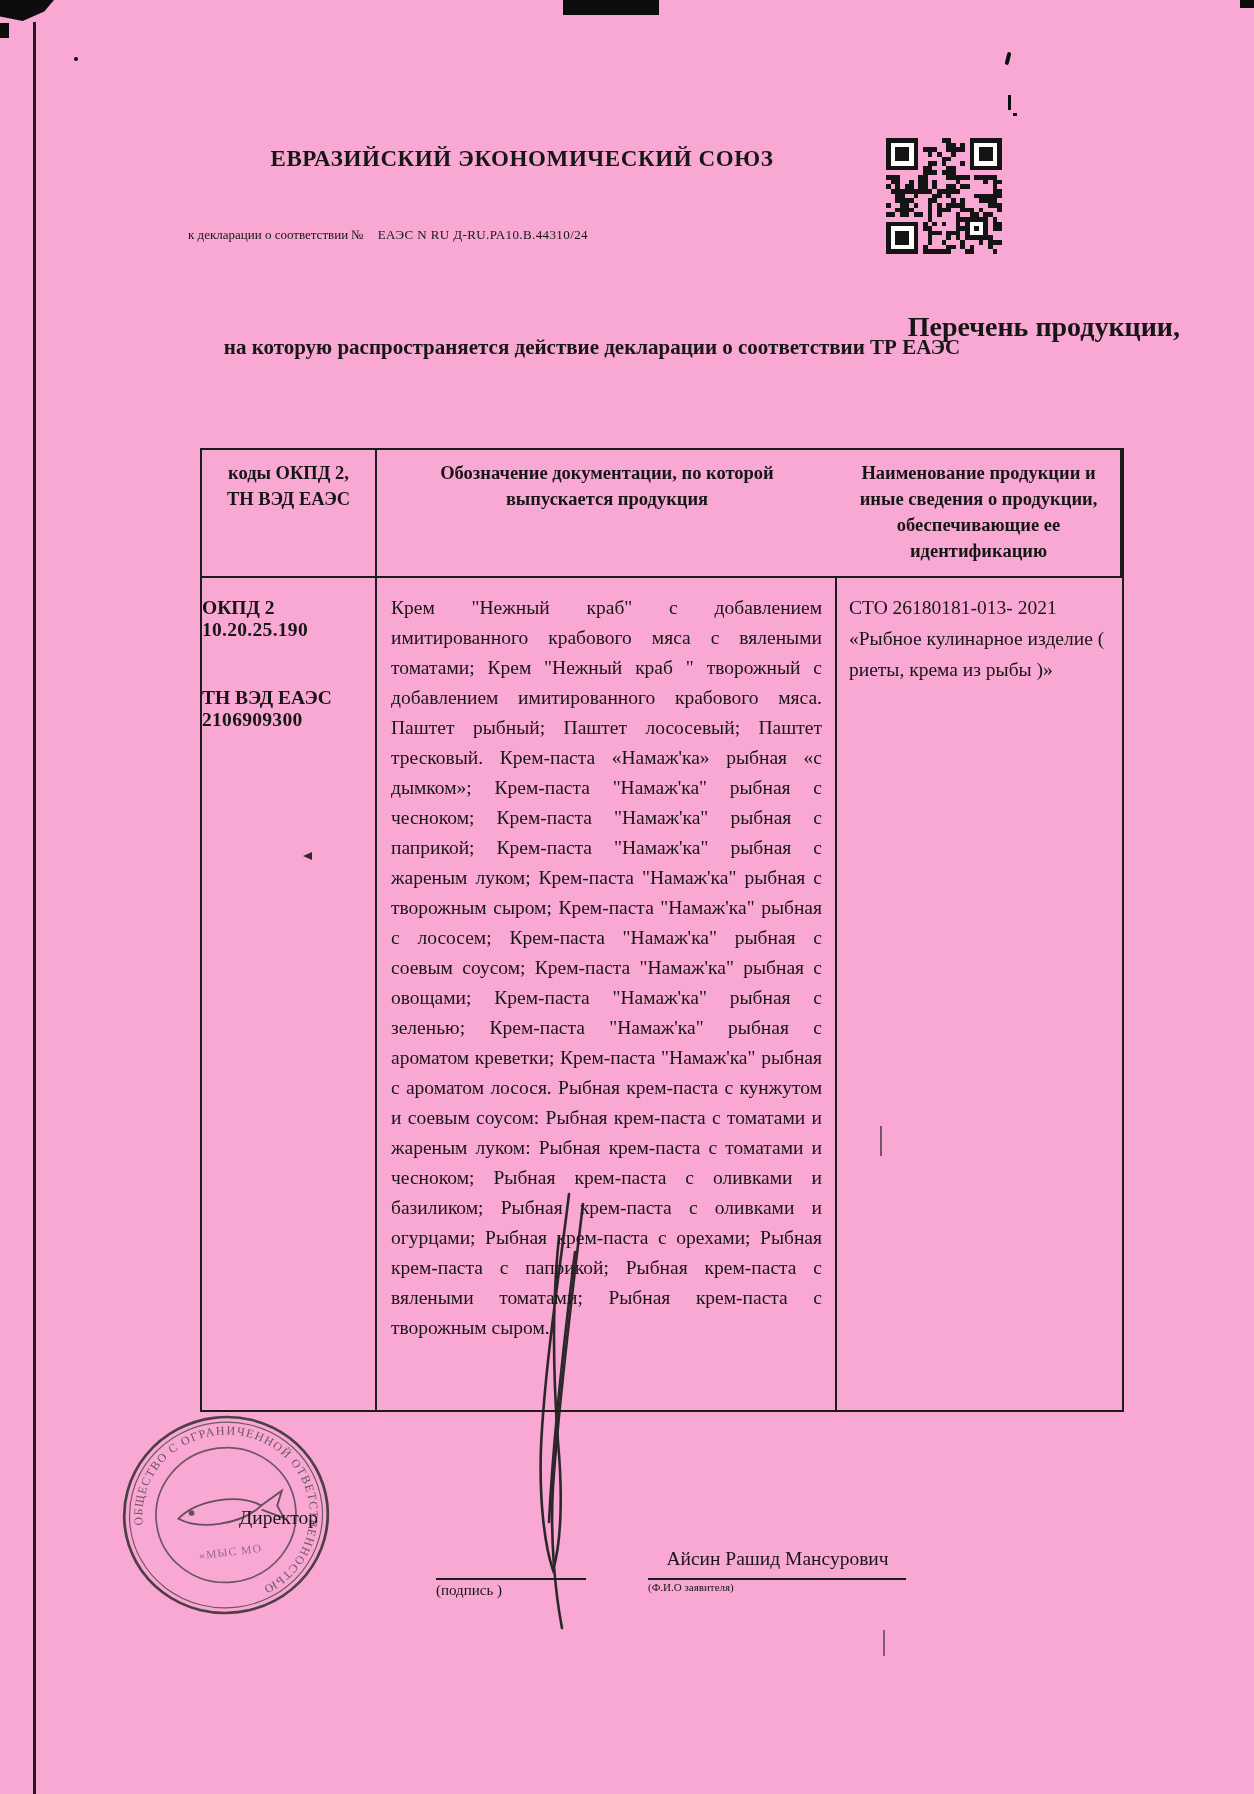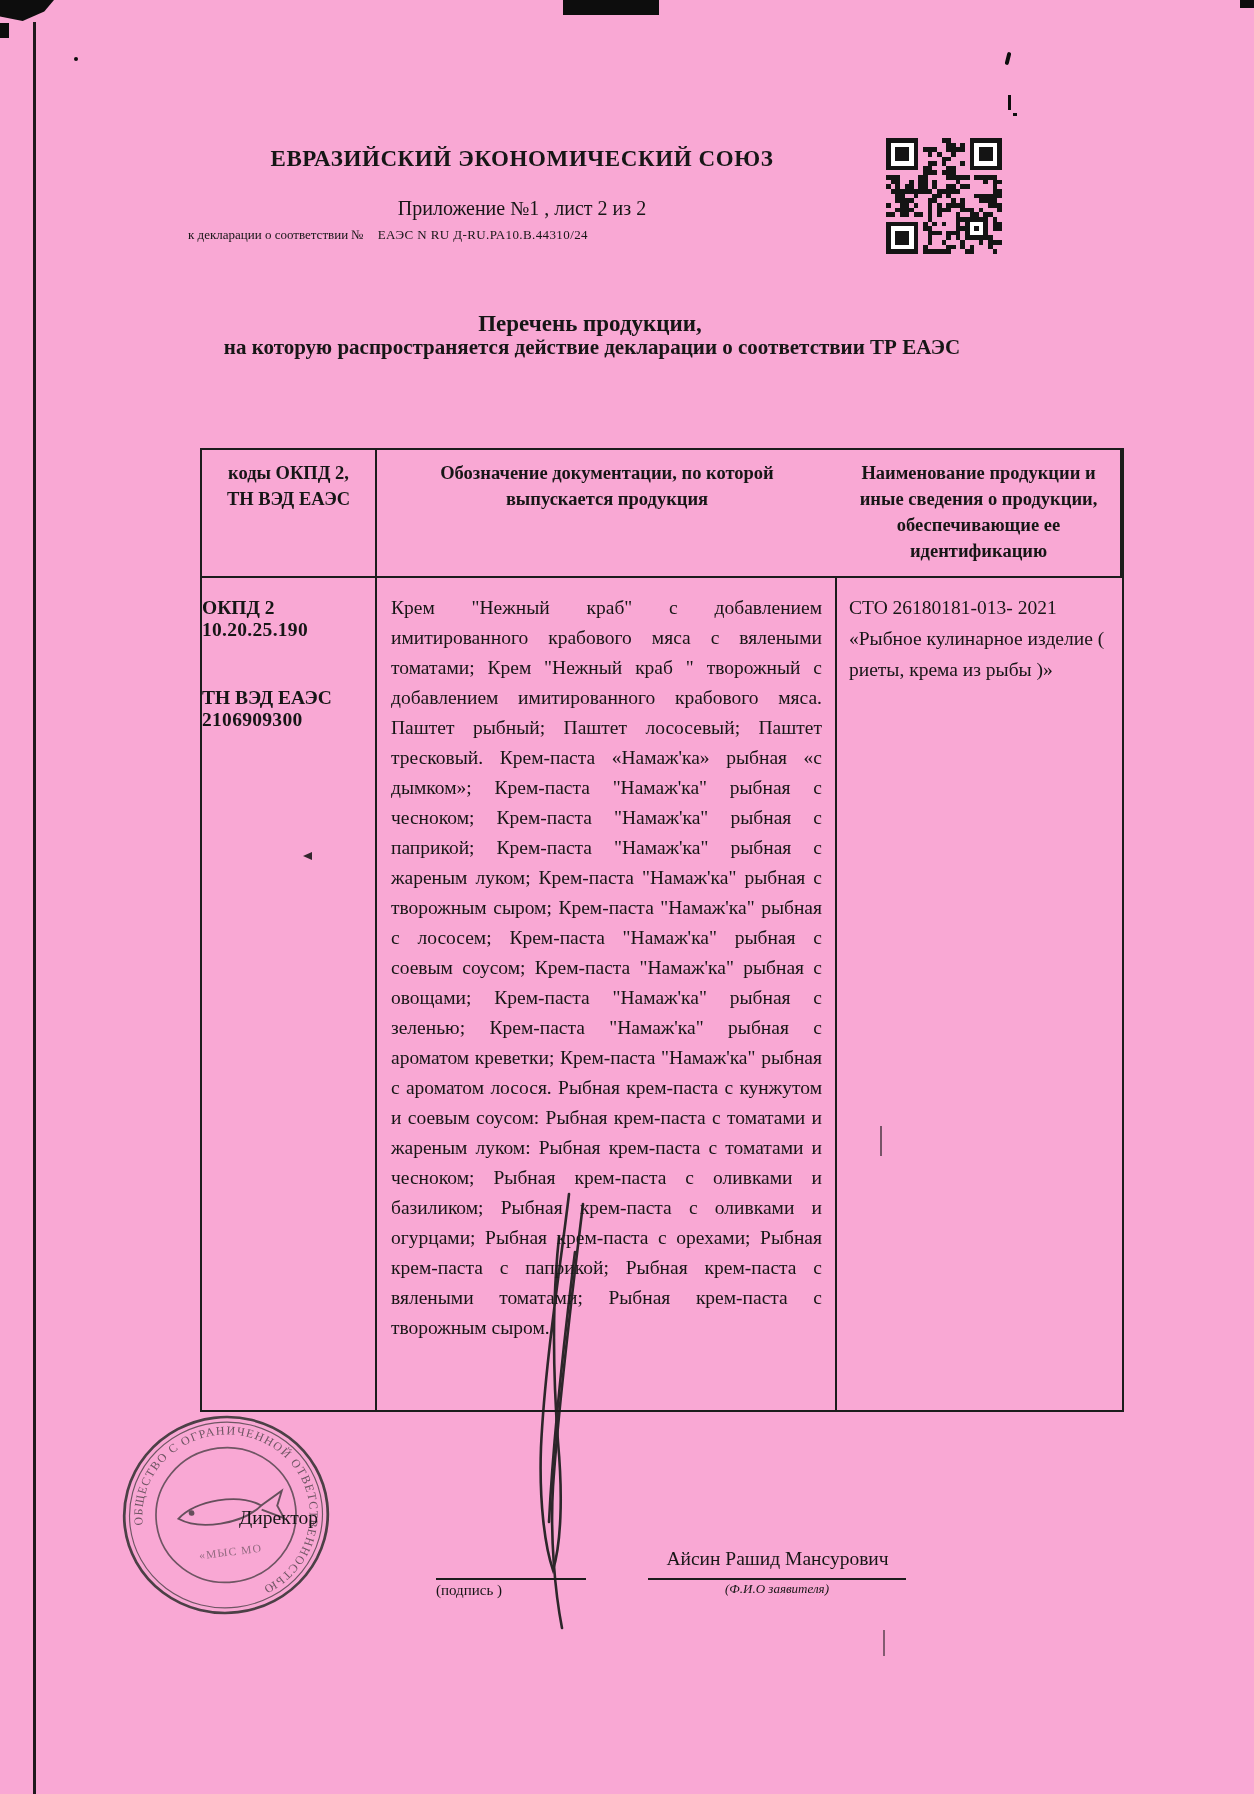--- a/index.html
+++ b/index.html
@@ -11,21 +11,21 @@
   }
   .abs { position:absolute; }
 
   
   .union-name { top:146px; left:0; width:1044px; text-align:center;
     font-size:23px; font-weight:bold; letter-spacing:.6px; }
   .appendix   { top:197px; left:0; width:1044px; text-align:center; font-size:20px; }
   .decl-line  { top:227px; left:188px; font-size:13px; display:flex; gap:14px; white-space:nowrap; }
   .decl-num   { letter-spacing:.4px; }
 
-  .doc-title1 { top:311px; left:0; width:1180px; text-align:center; font-size:23px; font-weight:bold; }
+  .doc-title1 { top:311px; left:0; width:1180px; text-align:right; font-size:28px; font-weight:bold; }
   .doc-title2 { top:335px; left:0; width:1184px; text-align:center; font-size:21px; font-weight:bold; }
 
   
   .qr { top:138px; left:886px; width:116px; height:116px; }
   .qr svg { width:100%; height:100%; shape-rendering:crispEdges; }
 
   
   .doc-table { top:448px; left:200px; width:920px;
     border:2.5px solid #1c1c1c; display:grid;
     grid-template-columns:175px 460px 285px; }
@@ -43,21 +43,21 @@
   .docu-cell { padding:14px 2px 0 12px; font-size:19.5px; line-height:31px; }
 
   
   .stamp { top:1413px; left:124px; width:204px; height:204px;
            transform:rotate(-7deg) scaleX(1.04); opacity:.85; }
   .director { top:1507px; left:239px; font-size:19.5px; }
   .sig-line  { top:1578px; left:436px; width:150px; border-top:2px solid #1c1c1c; }
   .sig-cap   { top:1582px; left:436px; width:150px; text-align:left; font-size:15px; }
   .name      { top:1548px; left:655px; width:245px; text-align:center; font-size:19.5px; }
   .name-line { top:1578px; left:648px; width:258px; border-top:2px solid #1c1c1c; }
-  .name-cap  { top:1581px; left:648px; width:258px; text-align:center; font-size:13px;font-style:italic; }
+  .name-cap  { top:1581px; left:648px; width:258px; text-align:left; font-size:11px; }
   .signature-svg { top:1192px; left:505px; width:110px; height:440px; }
 
   
   .artifact { background:#0d0d0d; }
   .a-blob-tl { top:0; left:0; width:54px; height:21px;
      clip-path:polygon(0 0,100% 0,82% 55%,42% 100%,0 78%); }
   .a-sq-tl   { top:23px; left:0; width:9px; height:15px; }
   .a-bar-top { top:0; left:563px; width:96px; height:15px; }
   .a-tick-tr { top:0; left:1240px; width:14px; height:8px; }
   .a-vline   { top:22px; left:33px; width:2.5px; height:1772px; opacity:.92; }
@@ -83,21 +83,20 @@
   <div class="abs artifact a-vline"></div>
   <div class="abs artifact a-dot1"></div>
   <div class="abs artifact a-comma"></div>
   <div class="abs artifact a-dash1"></div>
   <div class="abs artifact a-dot2"></div>
   <div class="abs artifact a-vdash1"></div>
   <div class="abs artifact a-vdash2"></div>
   <div class="abs a-arrow"></div>
 
   <div class="abs union-name">ЕВРАЗИЙСКИЙ ЭКОНОМИЧЕСКИЙ СОЮЗ</div>
-  <div class="abs appendix">Приложение №1 , лист 2 из 2</div>
   <div class="abs decl-line">
     <span>к декларации о соответствии  №</span>
     <span class="decl-num">ЕАЭС N RU Д-RU.РА10.В.44310/24</span>
   </div>
 
   <div class="abs qr">
     <svg id="qr-svg" viewBox="0 0 25 25" aria-hidden="true">
         <rect x="12" y="0" width="1" height="1" fill="#141414"></rect>
         <rect x="13" y="0" width="1" height="1" fill="#141414"></rect>
         <rect x="13" y="1" width="1" height="1" fill="#141414"></rect>

